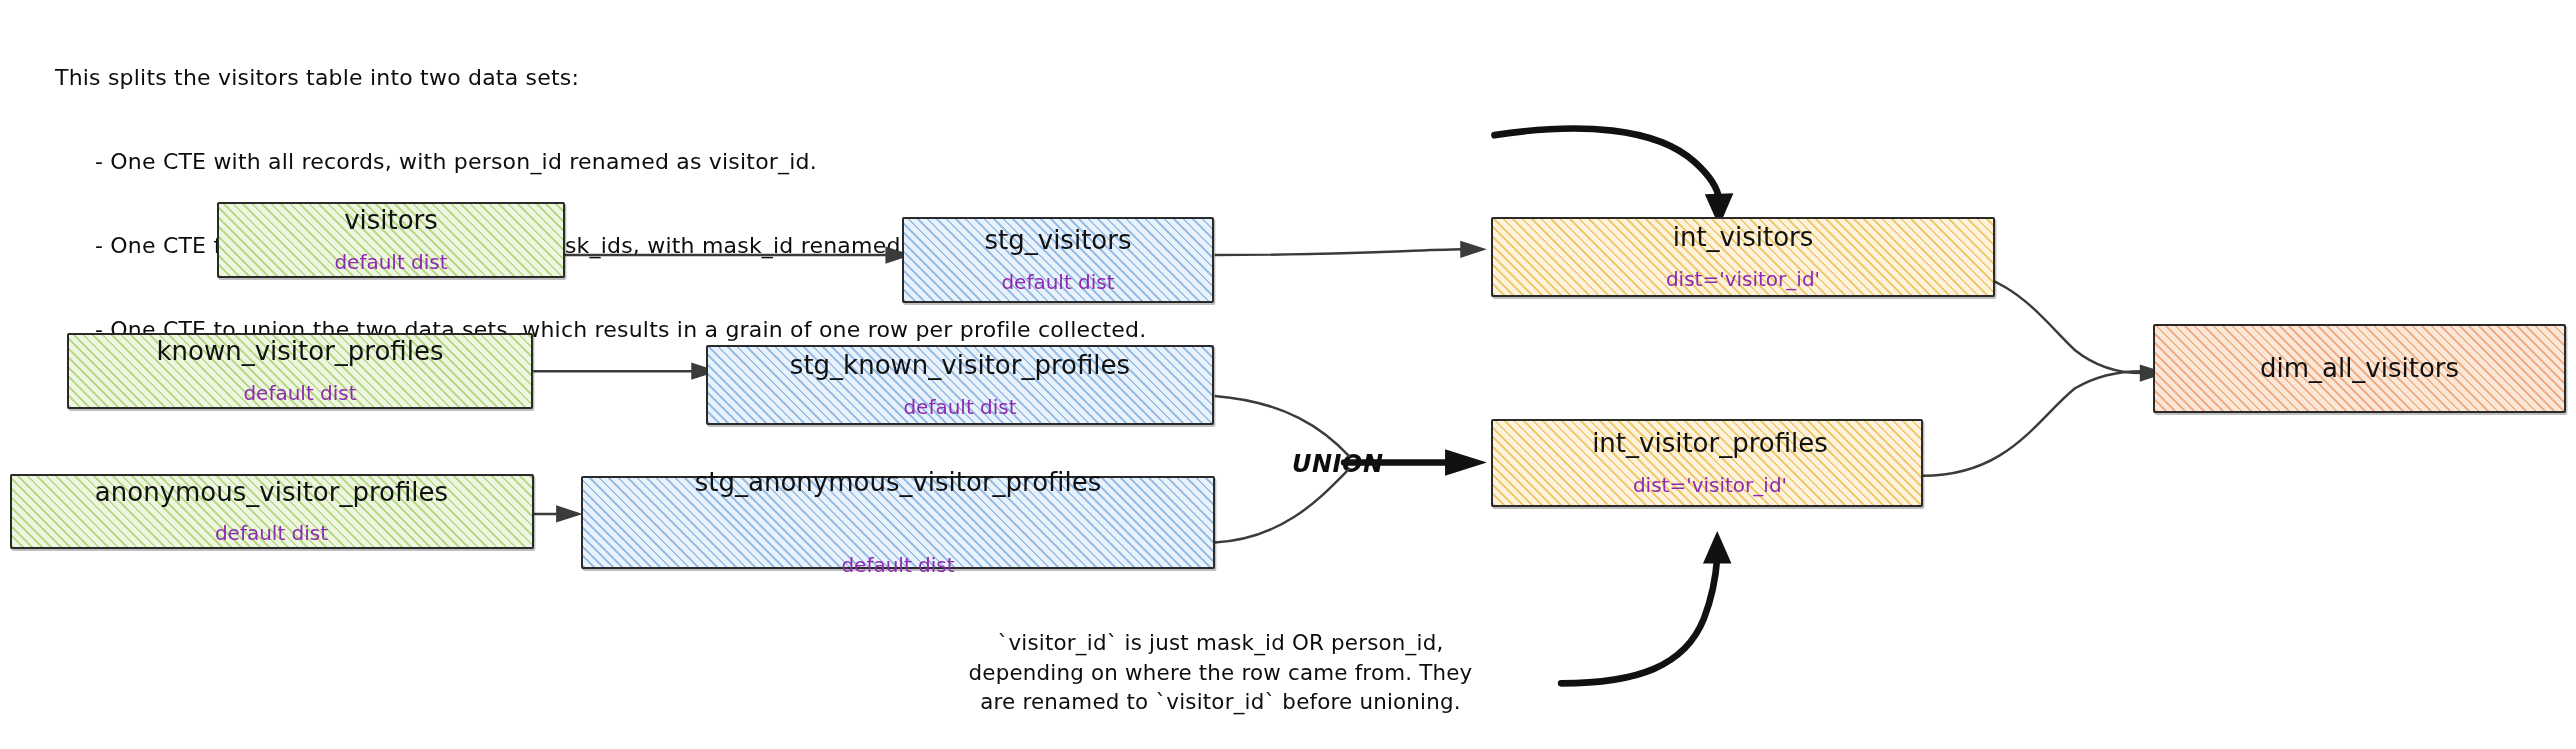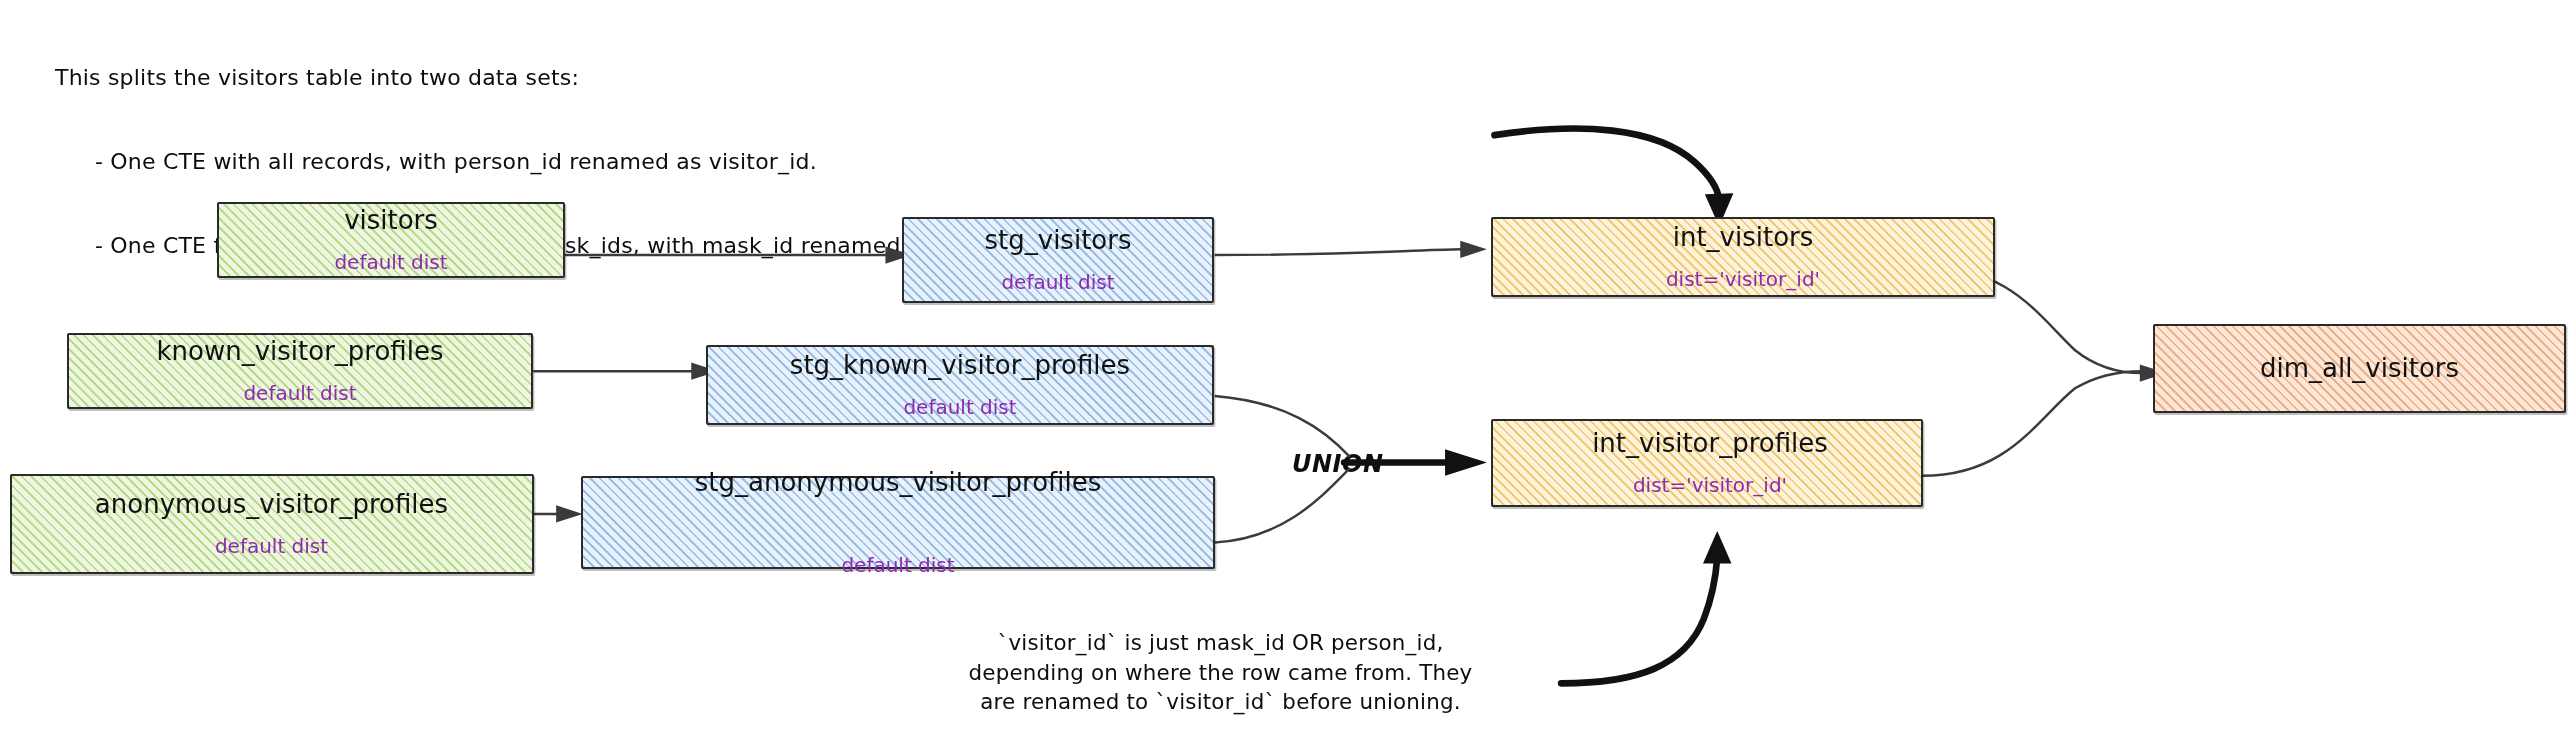--- a/index.html
+++ b/index.html
@@ -156,33 +156,34 @@
   <polygon class="ahead-thick" points="1791,204 1806,238 1821,203"></polygon>
 
   <path class="edge-thick" d="M 1640 718 C 1720 718 1770 700 1790 650 C 1800 624 1803 600 1804 586"></path>
   <polygon class="ahead-thick" points="1789,592 1804,558 1819,592"></polygon>
 </svg>
 
 <div id="note-top" class="hand">
   <span class="l0">This splits the visitors table into two data sets:</span>
   <span class="indent">- One CTE with all records, with person_id renamed as visitor_id.</span>
   <span class="indent">- One CTE filtered to only records with mask_ids, with mask_id renamed as visitor_id</span>
+  <span class="indent">- One CTE to union the two data sets, which results in a grain of one row per profile collected.</span>
 </div>
 
 <div class="node fill-green" style="left:217px; top:202px; width:348px; height:76px;">
   <div class="title">visitors</div>
   <div class="sub">default dist</div>
 </div>
 
 <div class="node fill-green" style="left:67px; top:333px; width:466px; height:76px;">
   <div class="title">known_visitor_profiles</div>
   <div class="sub">default dist</div>
 </div>
 
-<div class="node fill-green" style="left:9.5px; top:474px; width:524px; height:100px;justify-content:center;">
+<div class="node fill-green" style="left:9.5px; top:474px; width:524px; height:75px;justify-content:center;">
   <div class="title">anonymous_visitor_profiles</div>
   <div class="sub">default dist</div>
 </div>
 
 <div class="node fill-blue" style="left:902px; top:217px; width:312px; height:86px;">
   <div class="title">stg_visitors</div>
   <div class="sub">default dist</div>
 </div>
 
 <div class="node fill-blue" style="left:706px; top:345px; width:508px; height:80px;">

